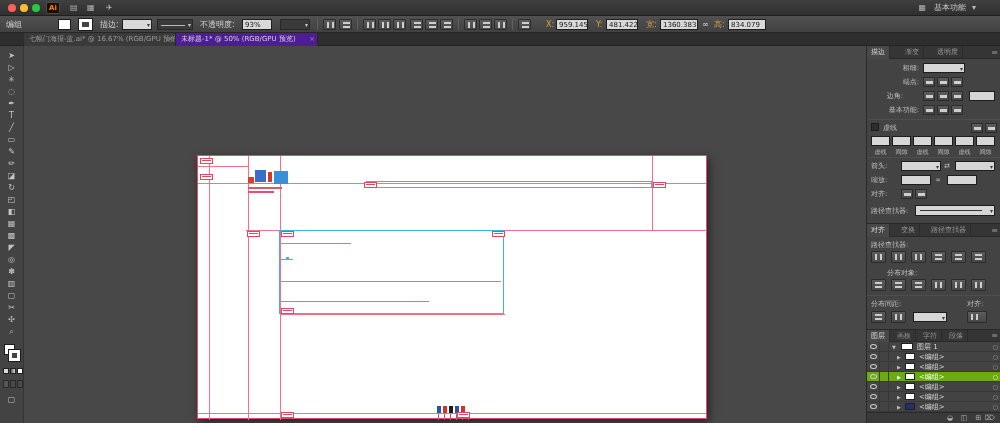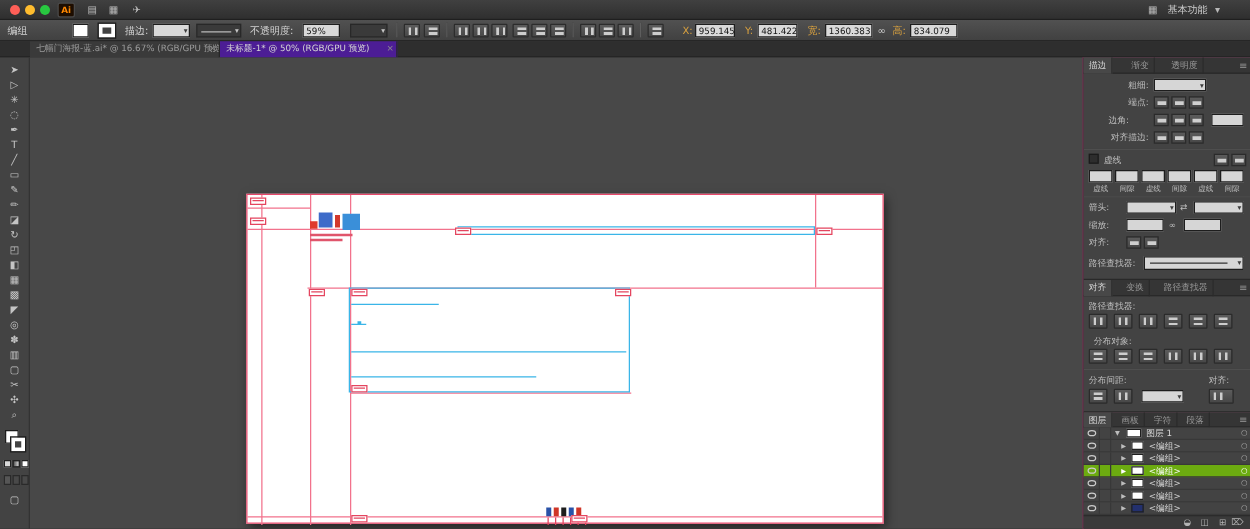--- a/index.html
+++ b/index.html
@@ -95,21 +95,21 @@
     <span class="abs swatch2" style="left:79px"></span>
     <span class="abs lbl" style="left:100px;top:3px">描边:</span>
     <span class="abs fld" style="left:122px;top:3px;width:30px">
         <i class="chevd">▾</i>
       </span>
     <span class="abs dd" style="left:157px;top:3px;width:36px">
         <i class="abs" style="left:3px;top:5px;width:24px;height:1px;background:#b9b9b9"></i>
         <i class="chevl">▾</i>
       </span>
     <span class="abs lbl" style="left:200px;top:3px">不透明度:</span>
-    <span class="abs fld" style="left:242px;top:3px;width:30px">59%</span>
+    <span class="abs fld" style="left:242px;top:3px;width:30px">93%</span>
     <span class="abs dd" style="left:280px;top:3px;width:30px">
         <i class="chevl">▾</i>
       </span>
     <span class="abs sep" style="left:317px"></span>
     <span class="abs icb" style="left:323px">
         <i class="bars"></i>
       </span>
     <span class="abs icb" style="left:339px">
         <i class="barsh"></i>
       </span>
@@ -300,21 +300,21 @@
         <span class="abs capb" style="left:56px;top:45px">
             <i></i>
           </span>
         <span class="abs capb" style="left:70px;top:45px">
             <i></i>
           </span>
         <span class="abs capb" style="left:84px;top:45px">
             <i></i>
           </span>
         <span class="abs pfld" style="left:102px;top:45px;width:26px"></span>
-        <span class="abs plbl" style="left:4px;top:59px;width:48px;text-align:right">对齐描边:</span>
+        <span class="abs plbl" style="left:4px;top:59px;width:48px;text-align:right">基本功能:</span>
         <span class="abs capb" style="left:56px;top:59px">
             <i></i>
           </span>
         <span class="abs capb" style="left:70px;top:59px">
             <i></i>
           </span>
         <span class="abs capb" style="left:84px;top:59px">
             <i></i>
           </span>
         <span class="abs psep" style="top:73px"></span>
@@ -384,21 +384,21 @@
           </span>
         <span class="abs alic" style="left:64px;top:27px">
             <i class="barsh"></i>
           </span>
         <span class="abs alic" style="left:84px;top:27px">
             <i class="barsh"></i>
           </span>
         <span class="abs alic" style="left:104px;top:27px">
             <i class="barsh"></i>
           </span>
-        <span class="abs plbl" style="left:8px;top:44px">分布对象:</span>
+        <span class="abs plbl" style="left:20px;top:44px">分布对象:</span>
         <span class="abs alic" style="left:4px;top:55px">
             <i class="barsh"></i>
           </span>
         <span class="abs alic" style="left:24px;top:55px">
             <i class="barsh"></i>
           </span>
         <span class="abs alic" style="left:44px;top:55px">
             <i class="barsh"></i>
           </span>
         <span class="abs alic" style="left:64px;top:55px">

